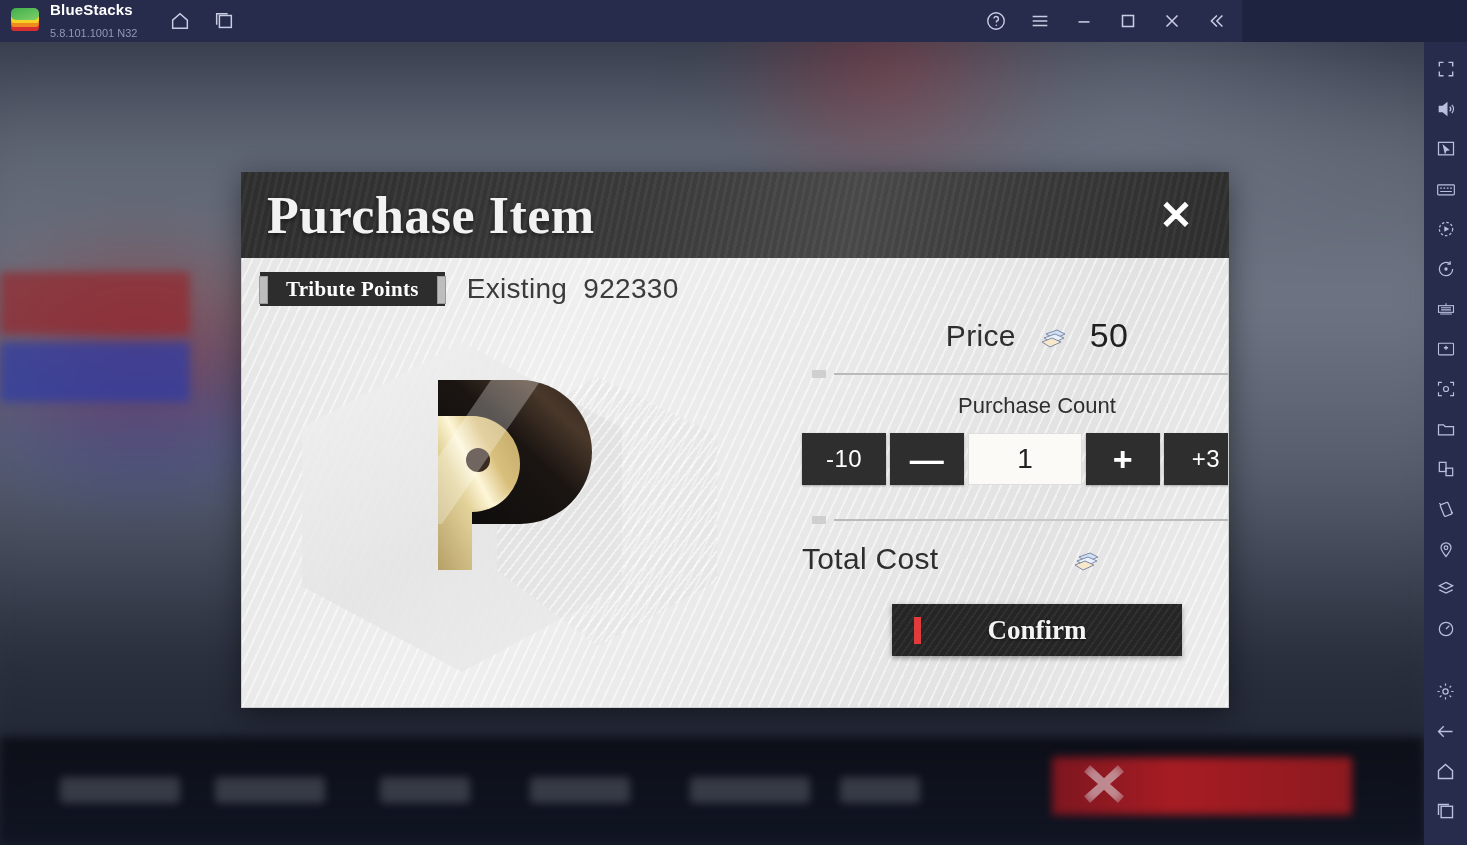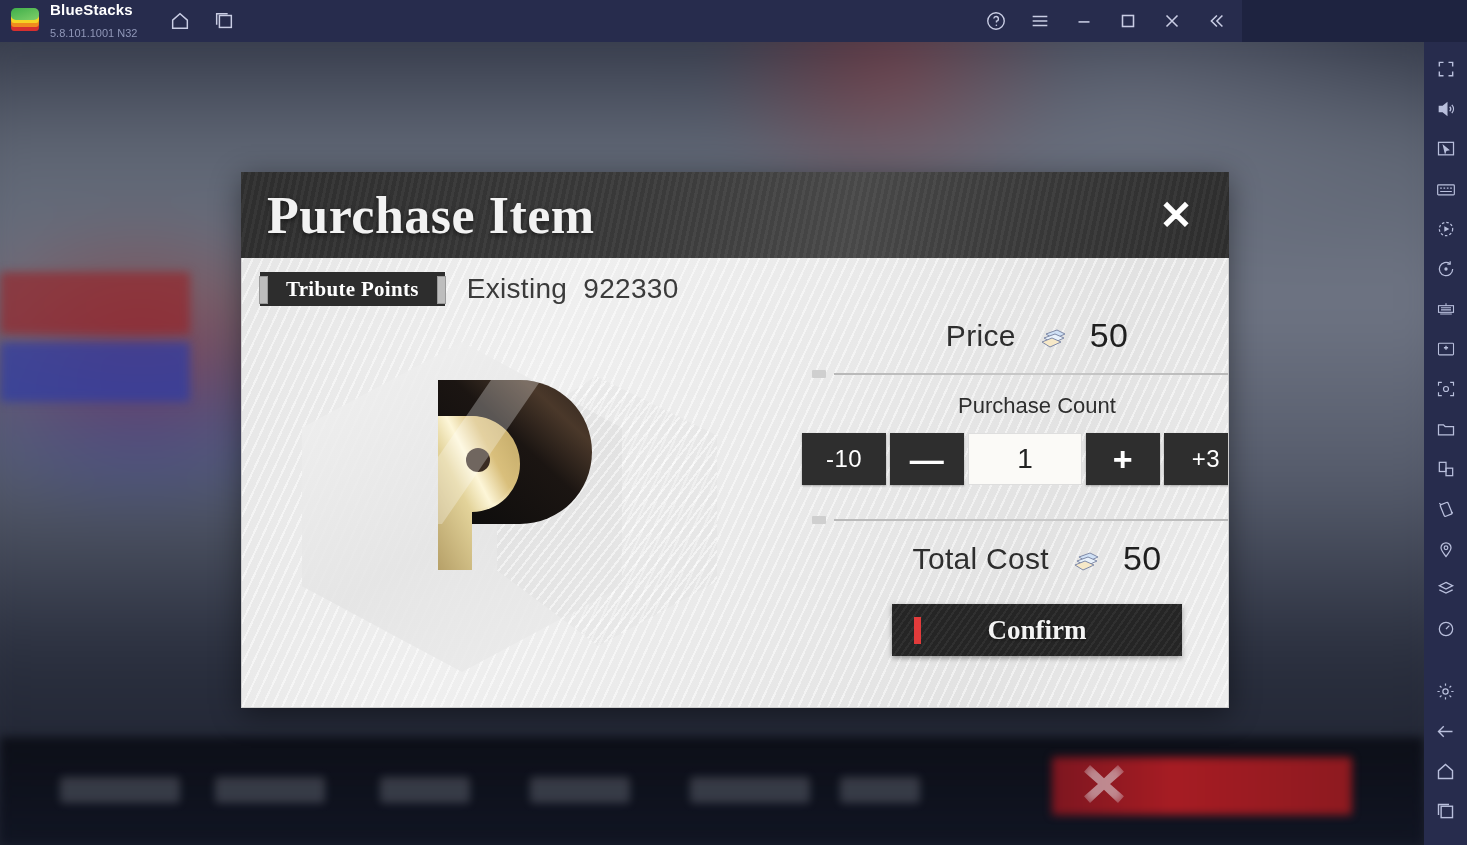--- a/index.html
+++ b/index.html
@@ -450,21 +450,21 @@
         <div class="step-btn sign">+</div>
         <div class="step-btn">+3</div>
       </div>
 
       <div class="divider" style="margin-top:30px;">
         <div class="cap l"></div>
           <div class="bar"></div>
           <div class="cap r"></div>
       </div>
 
-      <div class="rowlabel" style="margin-top:10px;">
+      <div class="rowlabel" style="margin-top:10px;justify-content:space-between;">
         <span>Total Cost</span>
         <svg class="coin" viewBox="0 0 30 26">
           <g stroke="#7f8aa8" stroke-width="1">
             <path d="M8 9 L19 5 L27 9 L16 14 Z" fill="#cfe0f5"></path>
             <path d="M6 13 L17 9 L26 13 L15 18 Z" fill="#e8f1fb"></path>
             <path d="M4 17 L14 13 L23 17 L12 22 Z" fill="#f6e8c8"></path>
           </g>
         </svg>
         <span class="amount">50</span>
       </div>

